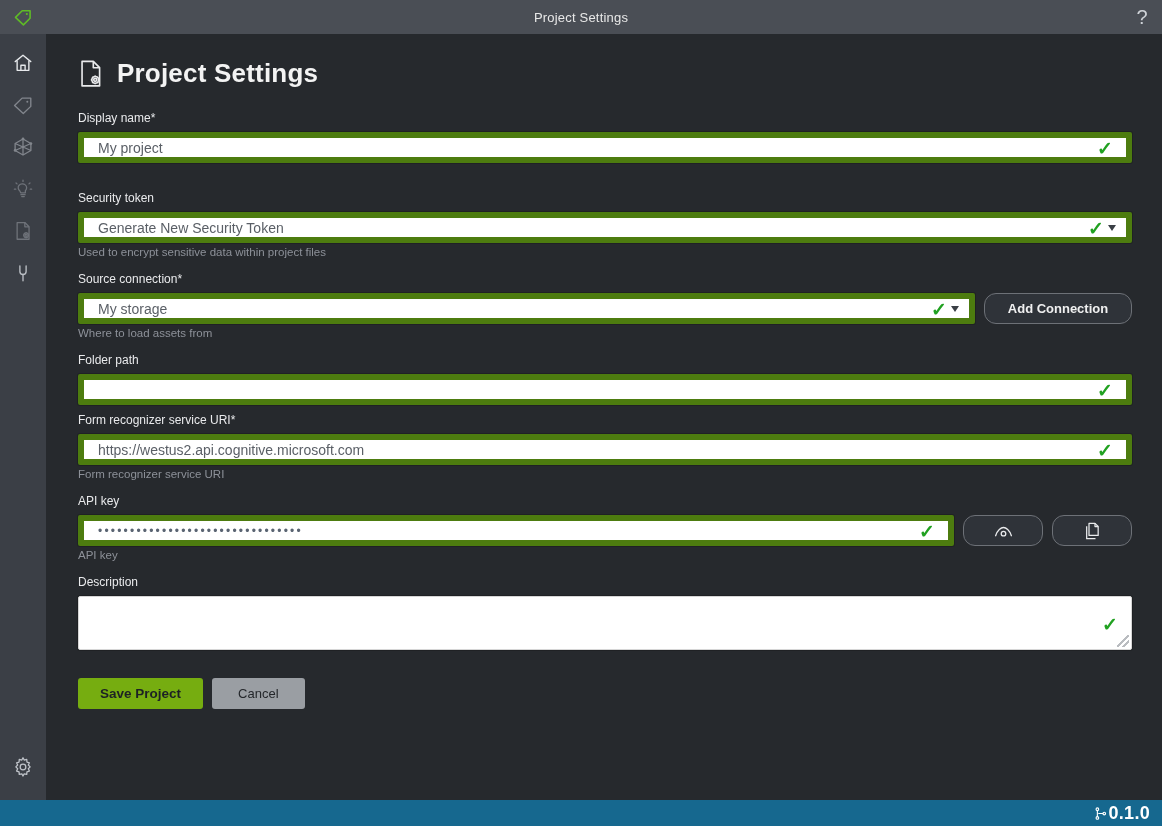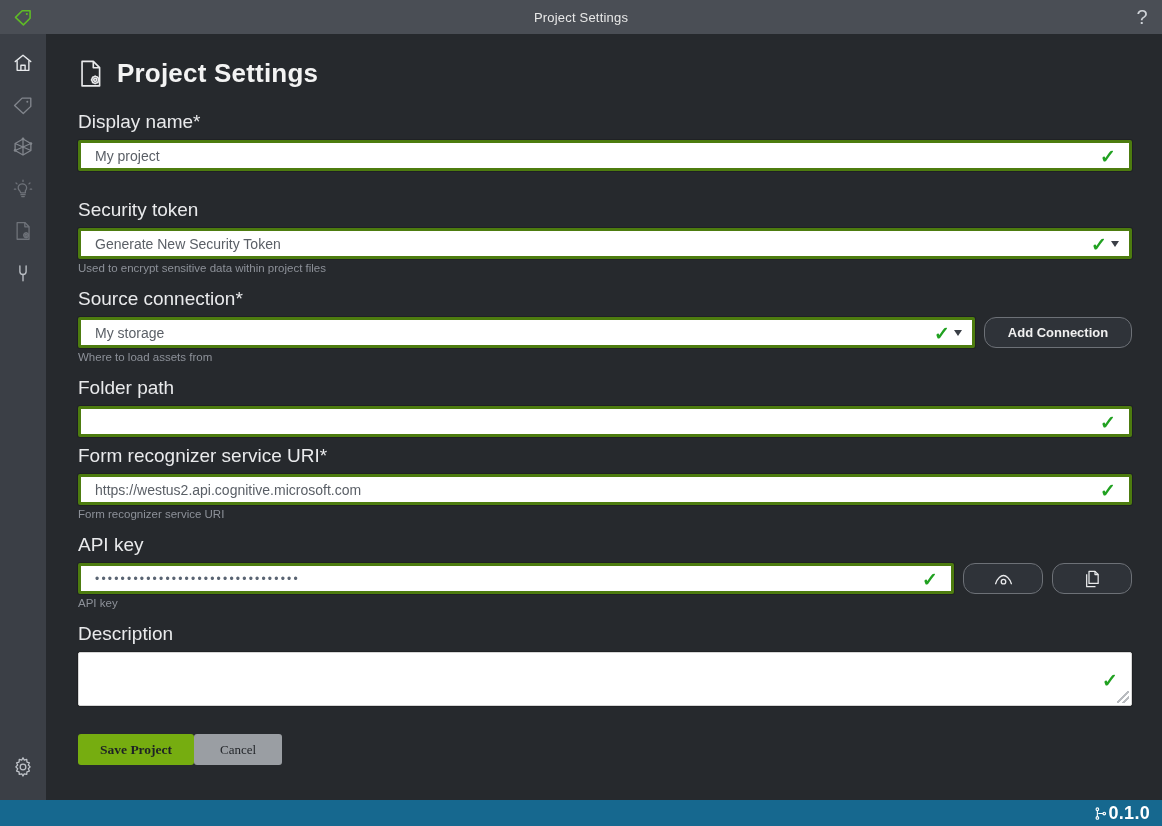--- a/index.html
+++ b/index.html
@@ -63,35 +63,35 @@
     display: flex; align-items: center; gap: 12px;
     margin-bottom: 22px;
   }
   .page-title {
     color: #f3f3f3; font-size: 26px; font-weight: bold; letter-spacing: .2px;
   }
 
   .form { width: 1054px; }
   .field { margin-bottom: 8px; }
   .field-label {
-    color: #e9eaec; font-size: 19px; margin-bottom: 7px; display: block;
+    color: #e9eaec; font-size: 12px; margin-bottom: 7px; display: block;
   }
   .hint {
     color: #8d9199; font-size: 11.5px; margin-top: 3px; margin-bottom: 14px;
   }
   .gap { height: 20px; }
 
   .ctl-row { display: flex; align-items: stretch; gap: 9px; }
 
   .input {
     position: relative;
     flex: 1;
     height: 31px;
     background: #ffffff;
-    border: 3px solid #4d7c0f;
+    border: 6px solid #4d7c0f;
     border-radius: 2px;
     display: flex; align-items: center;
     padding: 0 44px 0 14px;
     font-size: 14px;
     color: #5a5f66;
     box-shadow: 0 0 0 1px rgba(0,0,0,.18);
   }
   .input .val { white-space: nowrap; overflow: hidden; text-overflow: ellipsis; }
   .input .dots {
     letter-spacing: 2.2px; font-size: 12px; color: #5a6472;
@@ -133,21 +133,21 @@
     color: #f0f0f0;
     font-size: 13px; font-weight: bold;
     border-radius: 12px;
     display: flex; align-items: center; justify-content: center;
     padding: 0 16px;
     height: 31px;
     white-space: nowrap;
   }
   .btn.icon-btn { width: 80px; padding: 0; }
 
-  .actions { display: flex; margin-top: 28px; font-family: Liberation Serif, serif; }
+  .actions { display: flex; gap: 9px; margin-top: 28px; }
   .btn-save {
     background: #76ad10; color: #1d2125;
     border: none; border-radius: 3px;
     height: 31px; padding: 0 22px;
     font-size: 13.5px; font-weight: bold;
     display: flex; align-items: center; justify-content: center;
   }
   .btn-cancel {
     background: #9a9ea3; color: #24272b;
     border: none; border-radius: 3px;

